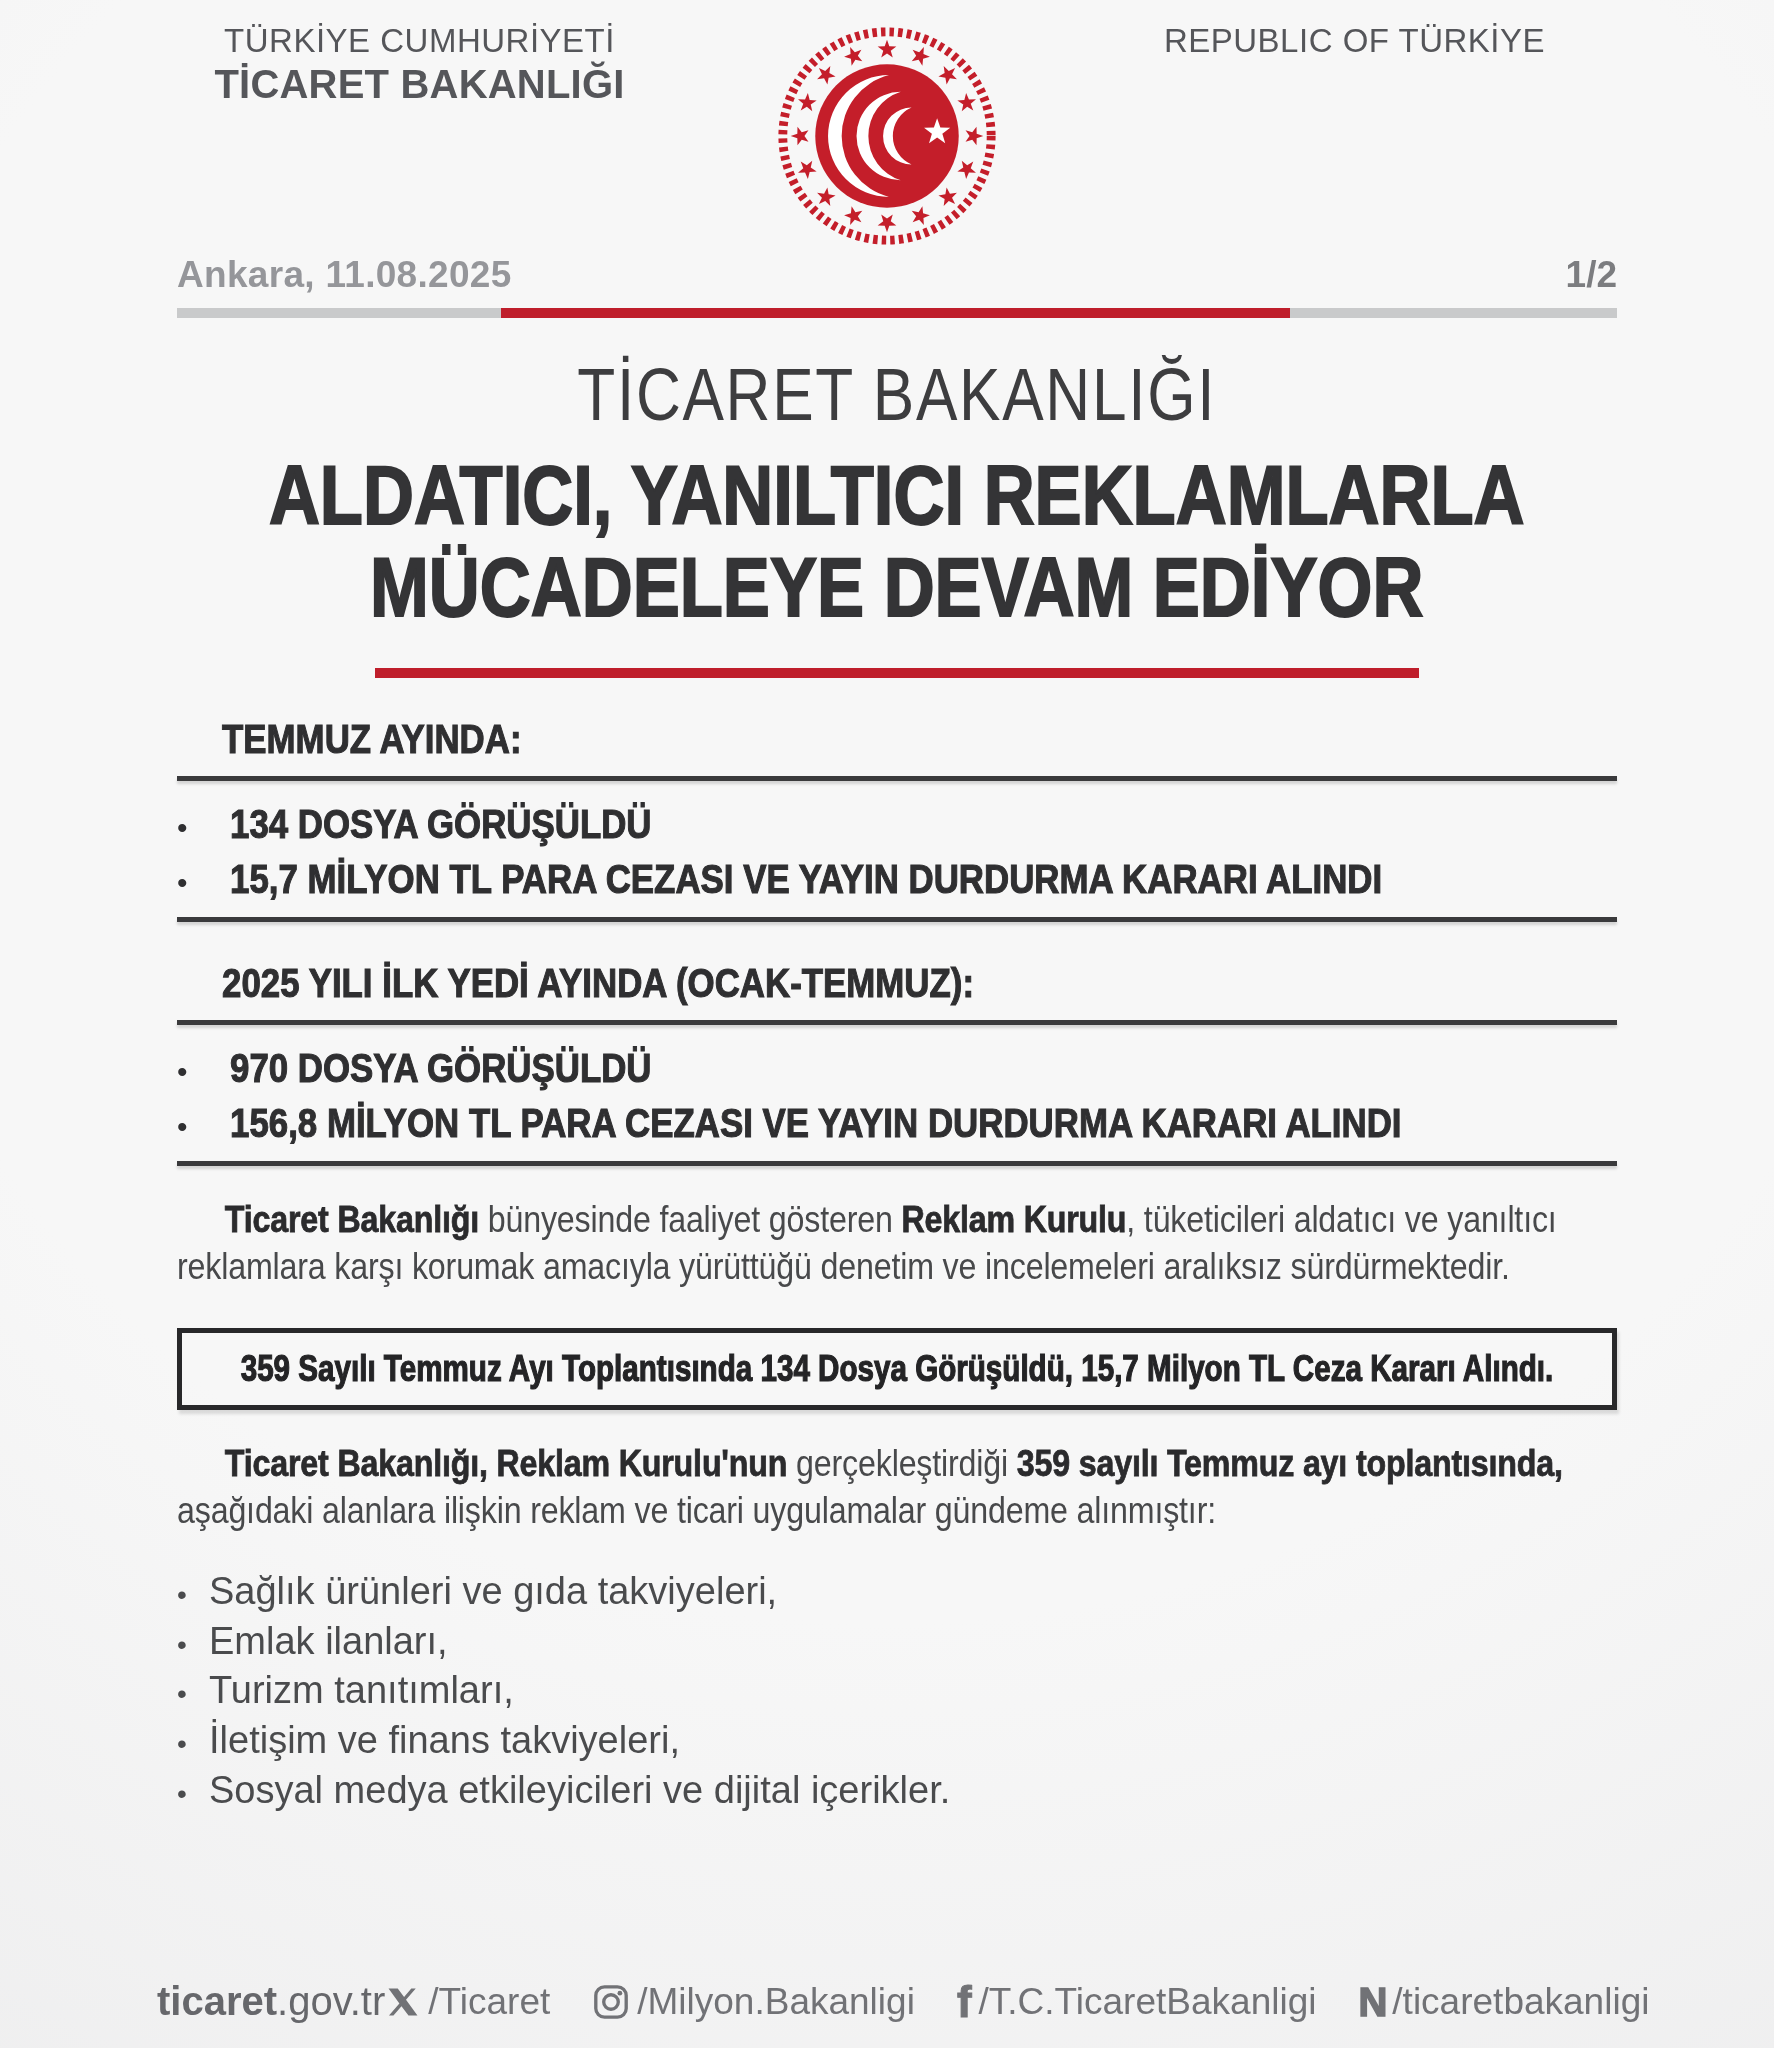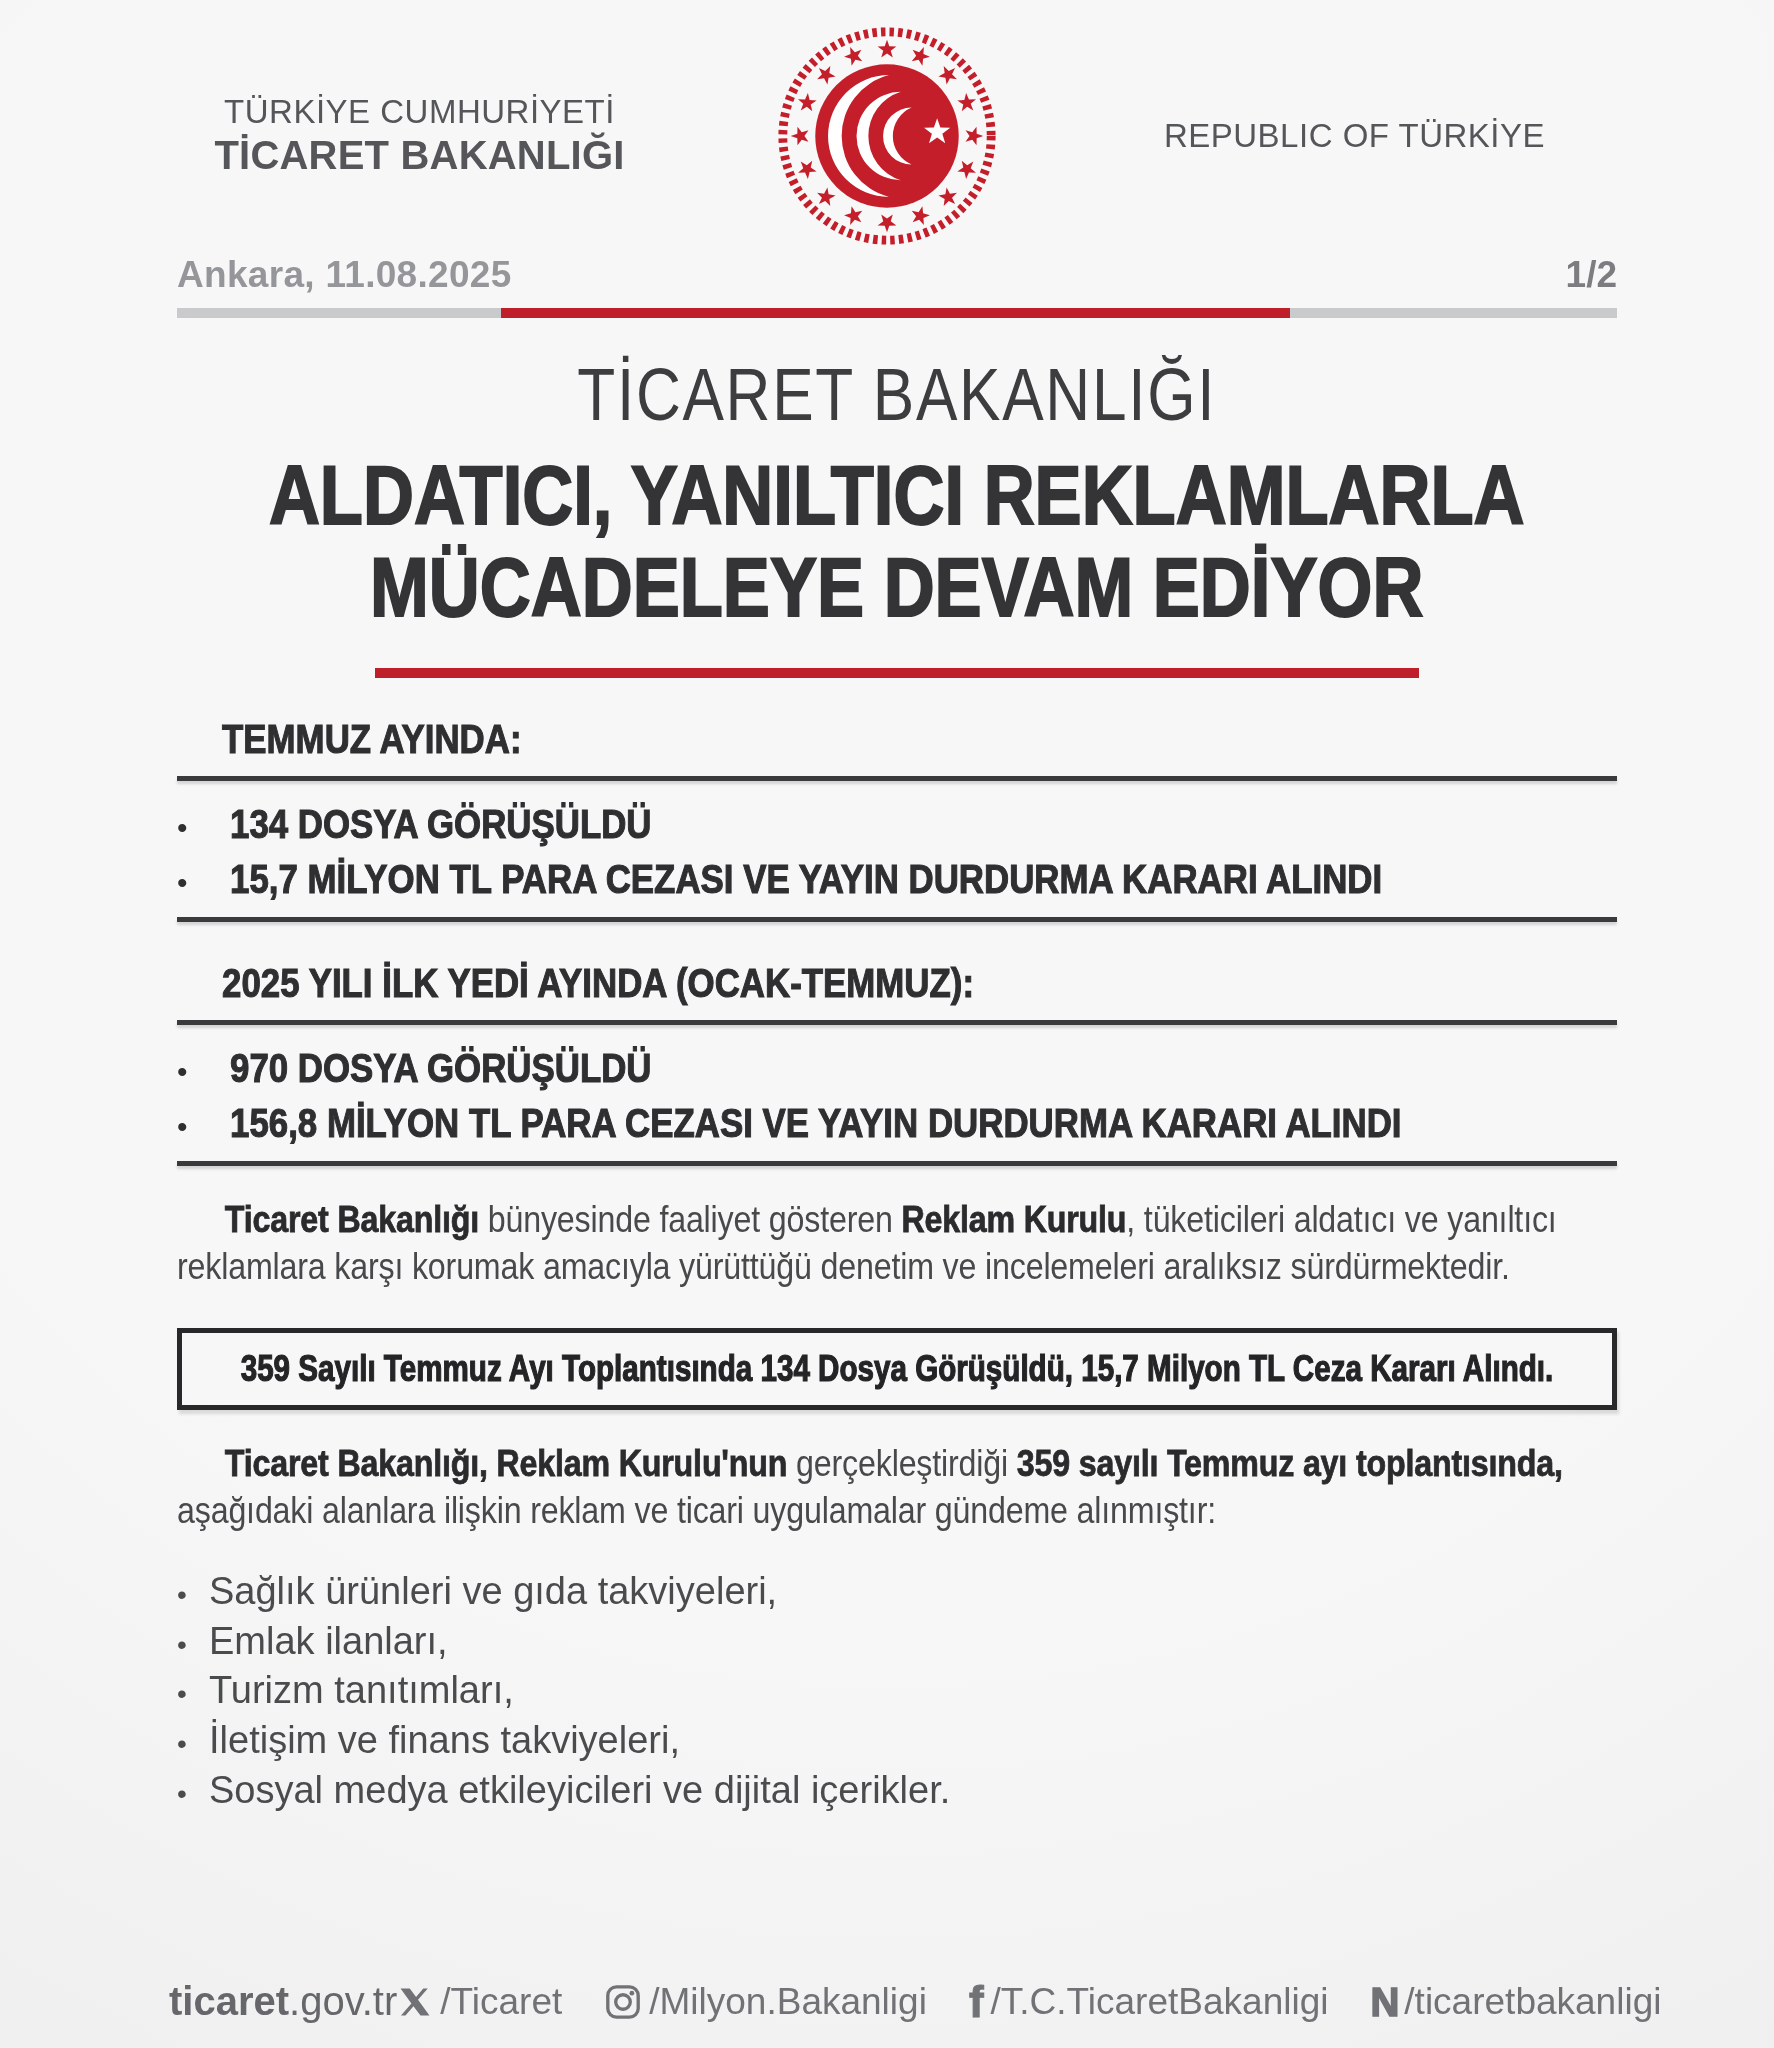--- a/index.html
+++ b/index.html
@@ -6,21 +6,21 @@
   .page {
     position:relative; width:1774px; height:2048px; overflow:hidden;
     margin:0 auto;
     background: radial-gradient(130% 105% at 50% 32%, #f7f7f7 45%, #e9e9ea 100%);
     font-family:"Liberation Sans", sans-serif;
     color:#3a3a3c;
   }
   .content { padding:0 157px;margin-left:20px; }
 
   
-  .hdr { display:flex; align-items:center; padding:22px 70px 0 70px; }
+  .hdr { display:flex; padding:22px 70px 0 70px; }
   .hdr-txt { flex:1; text-align:center; color:#55565a; line-height:1.18; }
   .hdr-l1 { font-size:33px; font-weight:400; letter-spacing:.5px; }
   .hdr-l2 { font-size:40px; font-weight:700; letter-spacing:.2px; }
   .logo-wrap { width:236px; display:flex; justify-content:center; }
 
   
   .meta { display:flex; justify-content:space-between; align-items:flex-end;
           margin-top:4px; font-size:37px; font-weight:700; }
   .meta .date { color:#95969a; letter-spacing:.3px; }
   .meta .pageno { color:#7c7d80; }
@@ -65,21 +65,21 @@
           width:115%; transform:scaleX(.87); transform-origin:0 50%; }
   .para b { color:#2b2b2d; -webkit-text-stroke:.8px #2b2b2d; font-weight:700; }
 
   
   .topics { margin-top:26px; }
   .topic { display:flex; align-items:baseline; font-size:38px; line-height:1.05; color:#4a4b4d; }
   .topic + .topic { margin-top:10px; }
   .t-dot { width:32px; font-size:28px; color:#4a4b4d; flex:none; }
 
   
-  .footer { position:absolute; left:169px; right:155px; bottom:24px;
+  .footer { position:absolute; left:157px; right:155px; bottom:24px;
             display:flex; justify-content:space-between; align-items:center;
             color:#717276; font-size:37px; }
   .site { font-size:40px; color:#66676b; }
   .site .b { font-weight:700; }
   .social { display:flex; align-items:center; gap:42px; }
   .s-item { display:flex; align-items:center; gap:7px; }
   .s-item svg { display:block; }
   .glyph-f { font-weight:700; font-size:44px; line-height:1; -webkit-text-stroke:1px #717276; }
   .glyph-n { font-weight:700; font-size:40px; line-height:1; -webkit-text-stroke:1.6px #717276; letter-spacing:-2px; }
 </style>

